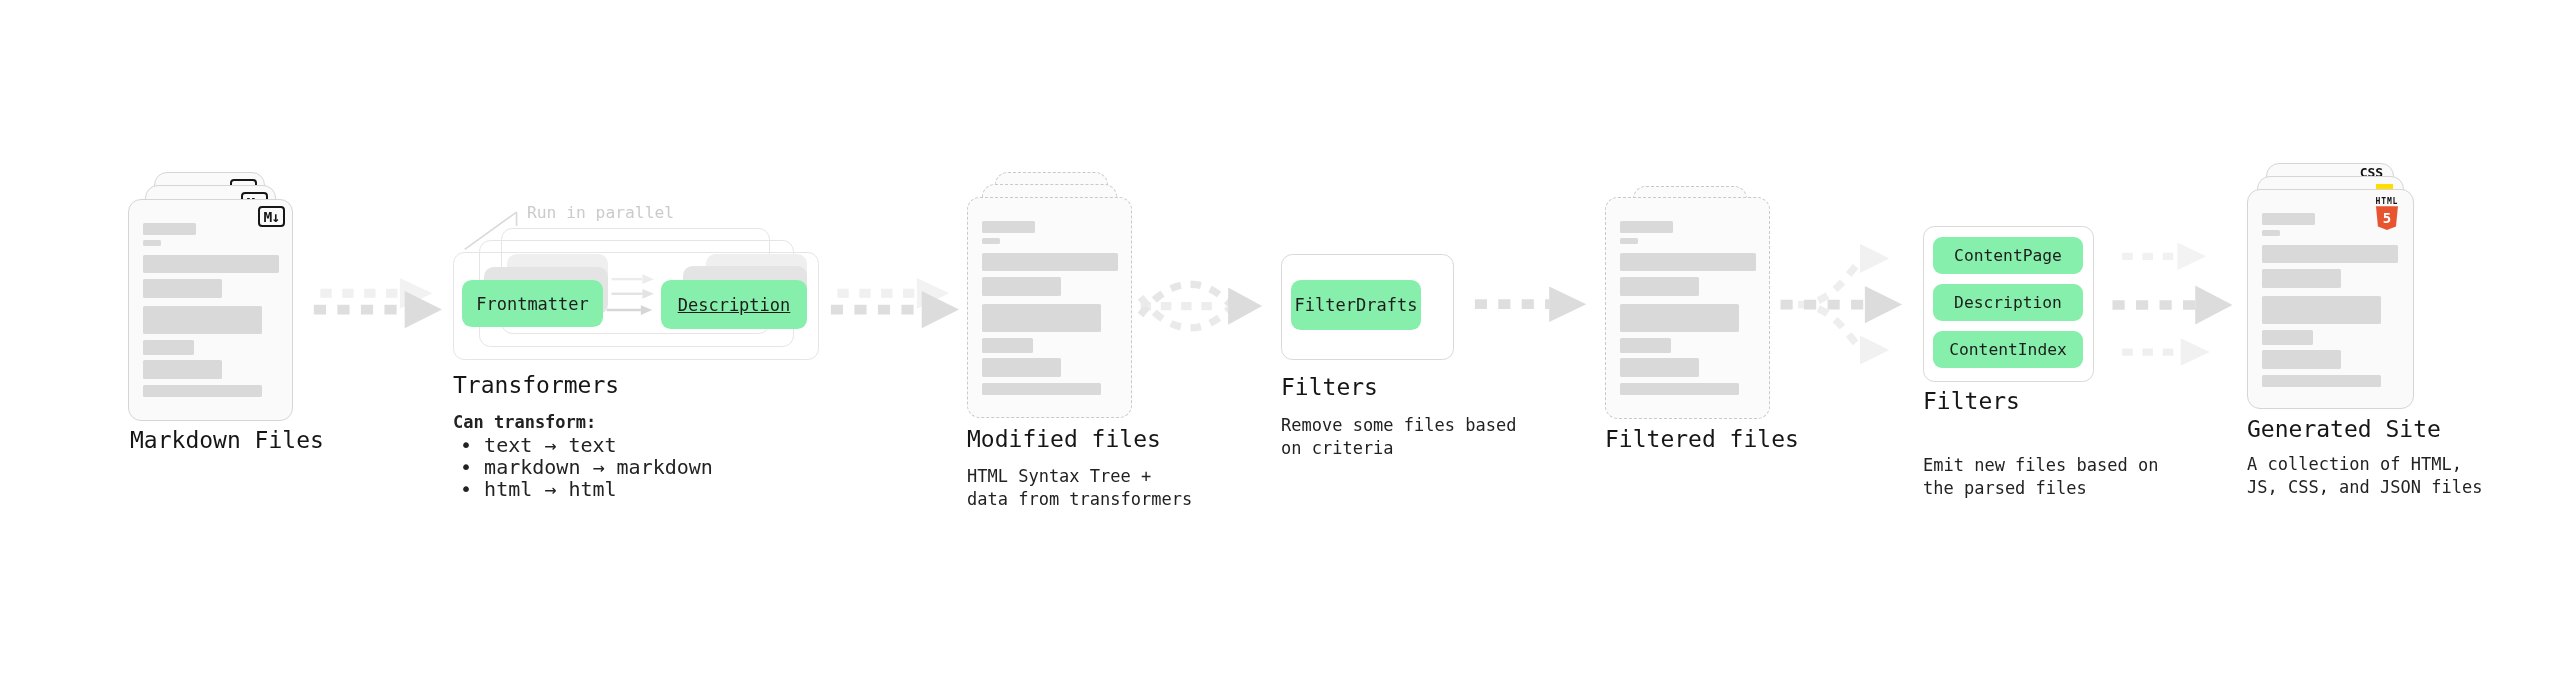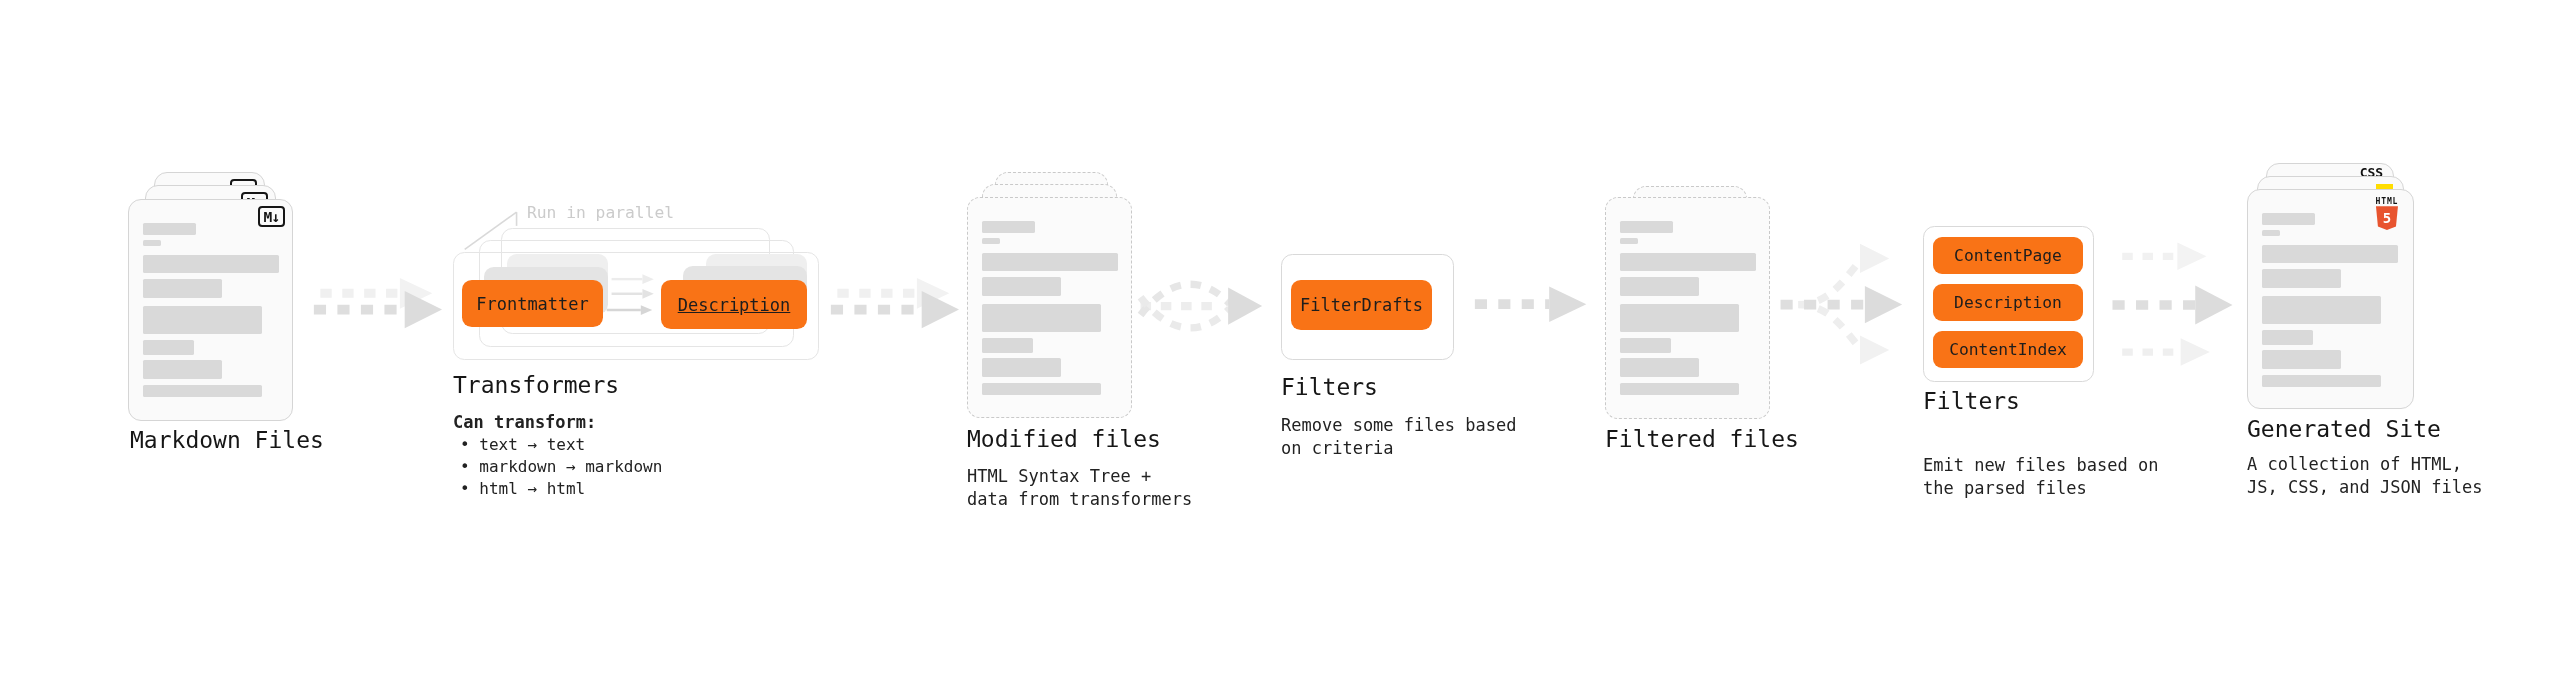--- a/index.html
+++ b/index.html
@@ -30,29 +30,29 @@
   .js-badge{position:absolute;top:6.5px;right:9.8px;width:17px;height:9px;background:#ffdd00;}
   .html5-badge{position:absolute;top:6.5px;right:9.8px;width:32.5px;text-align:center;}
   .html5-badge .word{font-size:8.1px;font-weight:bold;color:#111;letter-spacing:0.8px;line-height:9px;}
   .html5-badge .shield{width:22px;height:23.6px;margin:0.8px auto 0;background:#e8542f;
             clip-path:polygon(0 0,100% 0,91% 86%,50% 100%,9% 86%);
             display:flex;align-items:center;justify-content:center;
             color:#fff;font-size:14px;font-weight:bold;}
   
   .title{position:absolute;font-size:23px;line-height:27px;color:#161616;white-space:nowrap;}
   .sub{position:absolute;font-size:17px;line-height:23px;color:#222;white-space:pre-line;}
-  .bullets{position:absolute;margin:0;padding:0;list-style:none;font-size:16px;line-height:22px;color:#222;}
+  .bullets{position:absolute;margin:0;padding:0;list-style:none;font-size:20px;line-height:22px;color:#222;}
   .bullets li::before{content:"• ";}
   .annotation{position:absolute;font-size:16.3px;color:#cbcbcb;white-space:nowrap;}
   
   .tbox{position:absolute;box-sizing:border-box;background:transparent;
         border:1.6px solid #e5e5e5;border-radius:11.4px;}
   .wbox{position:absolute;box-sizing:border-box;background:#ffffff;
         border:1.6px solid #d9d9d9;border-radius:11.4px;}
-  .pill{position:absolute;box-sizing:border-box;background:#f97316;border-radius:9.8px;
+  .pill{position:absolute;box-sizing:border-box;background:#86efac;border-radius:9.8px;
         display:flex;align-items:center;justify-content:center;
         font-size:17px;color:#1d1d1d;white-space:nowrap;}
   .pill.ghost1{background:#e4e4e4;}
   .pill.ghost2{background:#efefef;}
   .pill.small{font-size:16.3px;border-radius:9px;}
   .arrow-svg{position:absolute;}
 </style>
 </head>
 <body>
 
@@ -154,21 +154,21 @@
 
   <svg class="arrow-svg" style="left:1134px;top:268px;" width="142" height="77" viewBox="0 0 175 95">
     <line x1="8" y1="47" x2="100" y2="47" stroke="#ededed" stroke-width="10" stroke-dasharray="13 12"></line>
     <path d="M8,58 C45,10 85,10 118,44" fill="none" stroke="#e6e6e6" stroke-width="9" stroke-dasharray="13 12"></path>
     <path d="M8,36 C45,84 85,84 118,50" fill="none" stroke="#eaeaea" stroke-width="9" stroke-dasharray="13 12"></path>
     <polygon points="116,24 158,47 116,70" fill="#dcdcdc"></polygon>
   </svg>
 
   <div>
     <div class="wbox" style="left:1281px;top:254px;width:173px;height:106px;">
-      <div class="pill" style="left:9px;top:25px;width:141px;height:50px;">FilterDrafts</div>
+      <div class="pill" style="left:9px;top:25px;width:130px;height:50px;">FilterDrafts</div>
     </div>
     <div class="title" style="left:1281px;top:374px;">Filters</div>
     <div class="sub" style="left:1281px;top:414px;">Remove some files based
 on criteria</div>
   </div>
 
   <svg class="arrow-svg" style="left:1468px;top:284px;" width="126" height="42" viewBox="0 0 155 52">
     <line x1="8" y1="25" x2="100" y2="25" stroke="#dedede" stroke-width="12" stroke-dasharray="15 14"></line>
     <polygon points="100,3 146,25 100,47" fill="#dcdcdc"></polygon>
   </svg>

